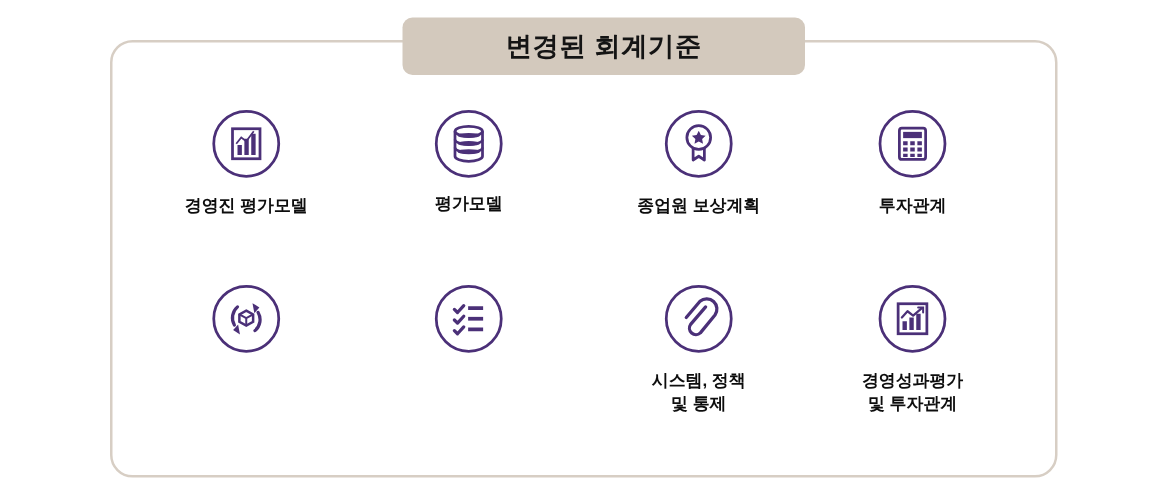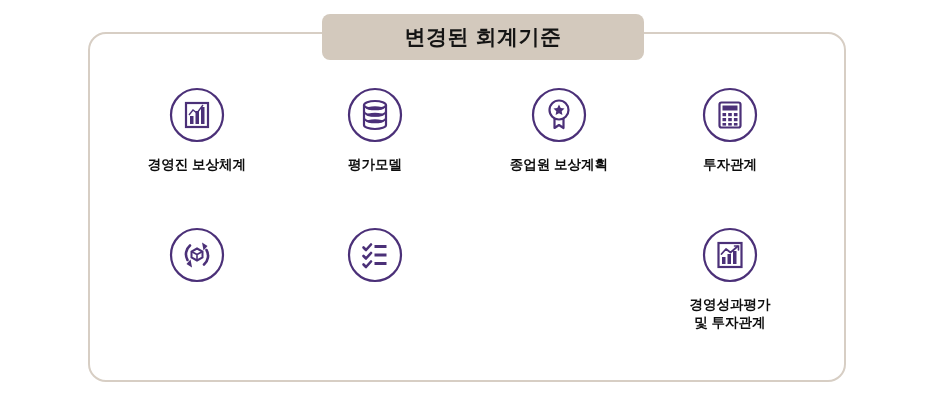--- a/index.html
+++ b/index.html
@@ -78,21 +78,21 @@
     font-weight: bold;
     color: #0d0d0d;
     line-height: 1.35;
     white-space: pre-line;
   }
 
   
   .r1 { top: 86px; }
   .r2 { top: 226px; }
   .c1 { left: 102px; }
-  .c2 { left: 280px; }
+  .c2 { left: 280px; font-family: Liberation Mono, monospace; }
   .c3 { left: 464px; }
   .c4 { left: 635px; }
 </style>
 </head>
 <body>
 
 <div id="infographic"></div>
 
 <div id="title-banner">
   <span class="title-text">변경된 회계기준</span>
@@ -104,21 +104,21 @@
     <span class="icon-wrap">
       <svg viewBox="0 0 58 58" width="58" height="58">
         <circle cx="29" cy="29" r="26" fill="none" stroke="#4b3078" stroke-width="2.2"></circle>
         <rect x="18" y="17" width="22" height="24" fill="none" stroke="#4b3078" stroke-width="2.2"></rect>
         <rect x="22" y="30" width="3.5" height="8" fill="#4b3078"></rect>
         <rect x="27.5" y="25" width="3.5" height="13" fill="#4b3078"></rect>
         <rect x="33" y="21" width="3.5" height="17" fill="#4b3078"></rect>
         <path d="M21 29 L25 24 L29 27 L35 19" fill="none" stroke="#4b3078" stroke-width="1.4"></path>
       </svg>
     </span>
-    <div class="cell-label">경영진 보상체계</div>
+    <div class="cell-label">경영진 평가모델</div>
   </div>
 
   <div class="cell r1 c2">
     <span class="icon-wrap">
       <svg viewBox="0 0 58 58" width="58" height="58">
         <circle cx="29" cy="29" r="26" fill="none" stroke="#4b3078" stroke-width="2.2"></circle>
         <ellipse cx="29" cy="19" rx="11" ry="4" fill="none" stroke="#4b3078" stroke-width="2.2"></ellipse>
         <path d="M18 19 V39 a11 4 0 0 0 22 0 V19" fill="none" stroke="#4b3078" stroke-width="2.2"></path>
         <path d="M18 25.5 a11 4 0 0 0 22 0" fill="none" stroke="#4b3078" stroke-width="2"></path>
         <path d="M18 32 a11 4 0 0 0 22 0" fill="none" stroke="#4b3078" stroke-width="2"></path>
@@ -183,20 +183,30 @@
         <path d="M17.5 21.5 L20 24 L25 18.5" fill="none" stroke="#4b3078" stroke-width="2.6" stroke-linecap="round" stroke-linejoin="round"></path>
         <path d="M17.5 30 L20 32.5 L25 27" fill="none" stroke="#4b3078" stroke-width="2.6" stroke-linecap="round" stroke-linejoin="round"></path>
         <path d="M17.5 38.5 L20 41 L25 35.5" fill="none" stroke="#4b3078" stroke-width="2.6" stroke-linecap="round" stroke-linejoin="round"></path>
         <rect x="28.5" y="19" width="12" height="3" fill="#4b3078"></rect>
         <rect x="28.5" y="27.5" width="12" height="3" fill="#4b3078"></rect>
         <rect x="28.5" y="36" width="12" height="3" fill="#4b3078"></rect>
       </svg>
     </span>
   </div>
 
+  <div class="cell r2 c3">
+    <span class="icon-wrap">
+      <svg viewBox="0 0 58 58" width="58" height="58">
+        <circle cx="29" cy="29" r="26" fill="none" stroke="#4b3078" stroke-width="2.2"></circle>
+        <path d="M34.5 19.5 L22.5 33.5 a5.2 5.2 0 0 0 7.8 6.8 L42 26 a8.2 8.2 0 0 0 -12 -11 L19 28" fill="none" stroke="#4b3078" stroke-width="2.6" stroke-linecap="round" stroke-linejoin="round"></path>
+      </svg>
+    </span>
+    <div class="cell-label">시스템, 정책
+및 통제</div>
+  </div>
 
   <div class="cell r2 c4">
     <span class="icon-wrap">
       <svg viewBox="0 0 58 58" width="58" height="58">
         <circle cx="29" cy="29" r="26" fill="none" stroke="#4b3078" stroke-width="2.2"></circle>
         <rect x="17.5" y="17" width="23" height="24" fill="none" stroke="#4b3078" stroke-width="2.2"></rect>
         <rect x="21" y="31" width="3.5" height="7" fill="#4b3078"></rect>
         <rect x="26.5" y="28" width="3.5" height="10" fill="#4b3078"></rect>
         <rect x="32" y="25" width="3.5" height="13" fill="#4b3078"></rect>
         <path d="M20.5 28 L25 23 L29.5 26.5 L36.5 20.5" fill="none" stroke="#4b3078" stroke-width="1.8" stroke-linecap="round" stroke-linejoin="round"></path>

